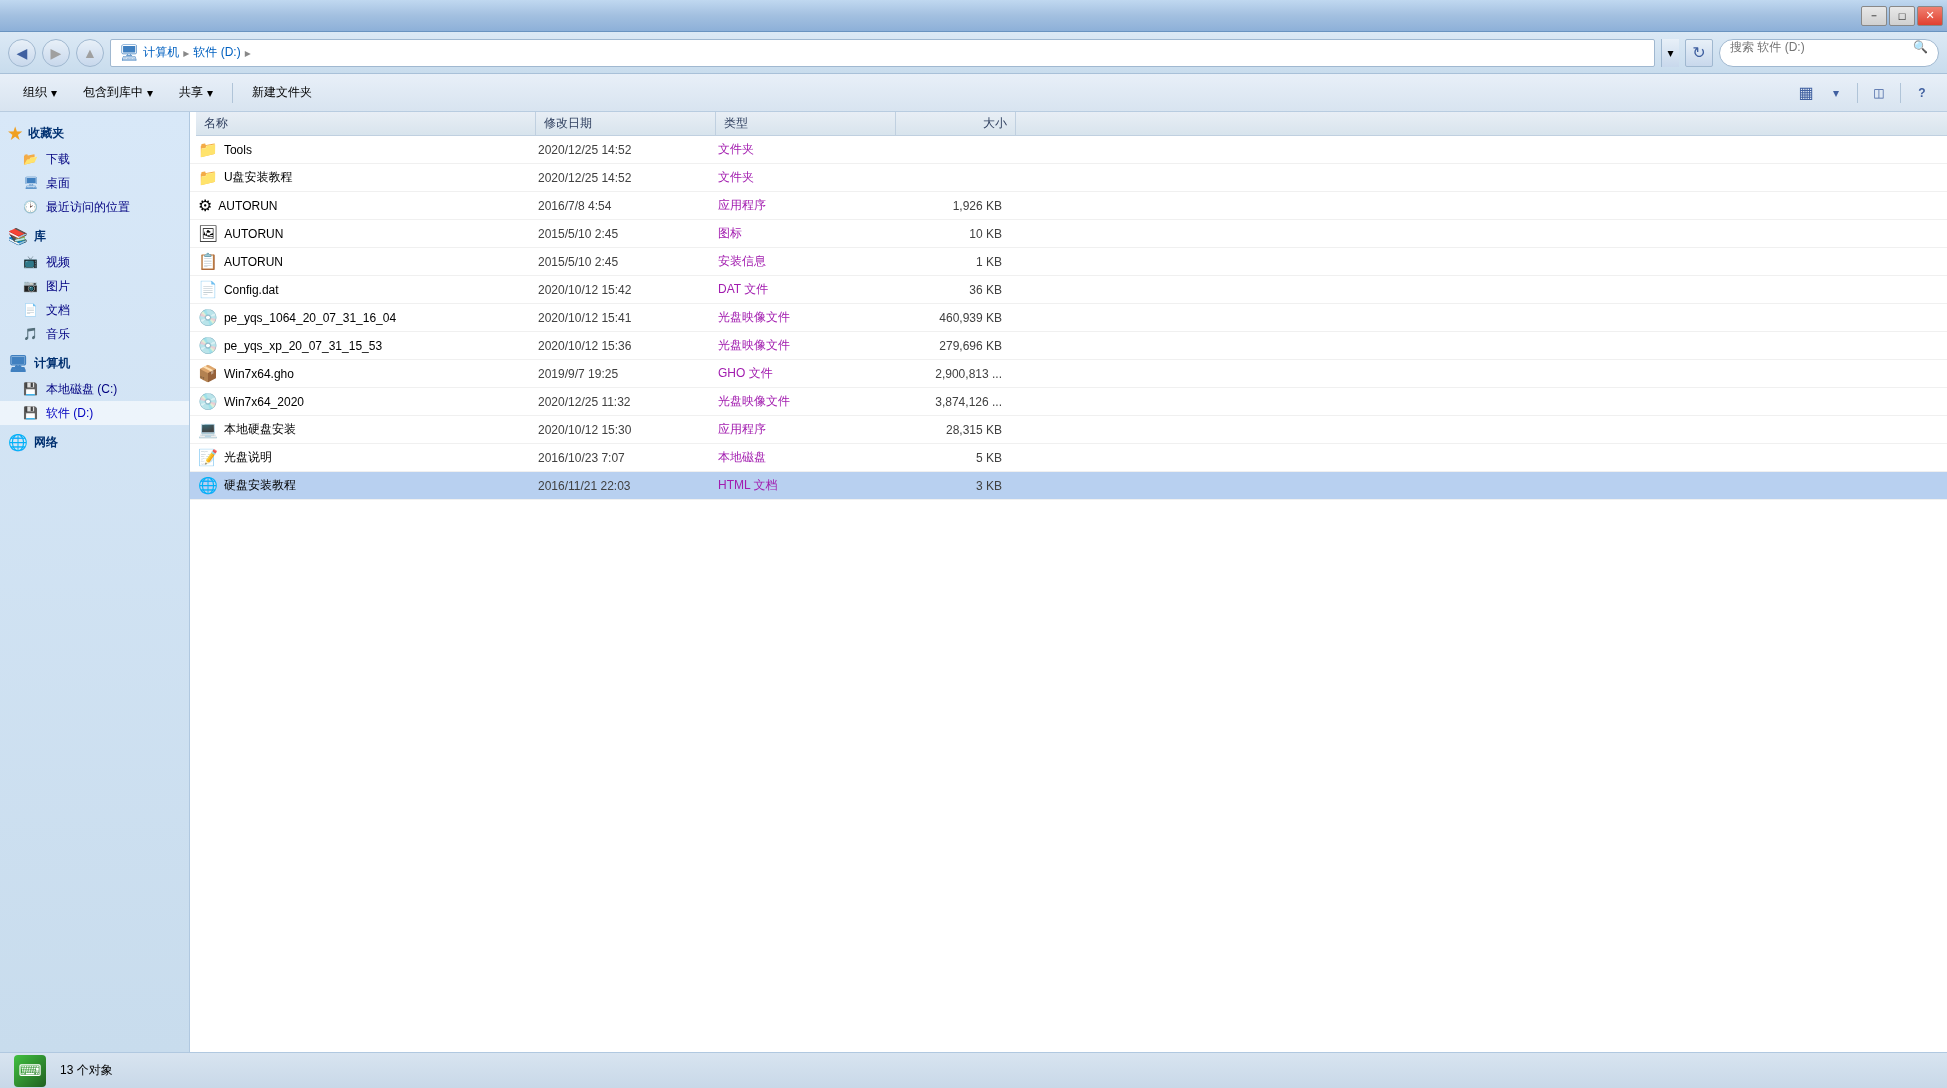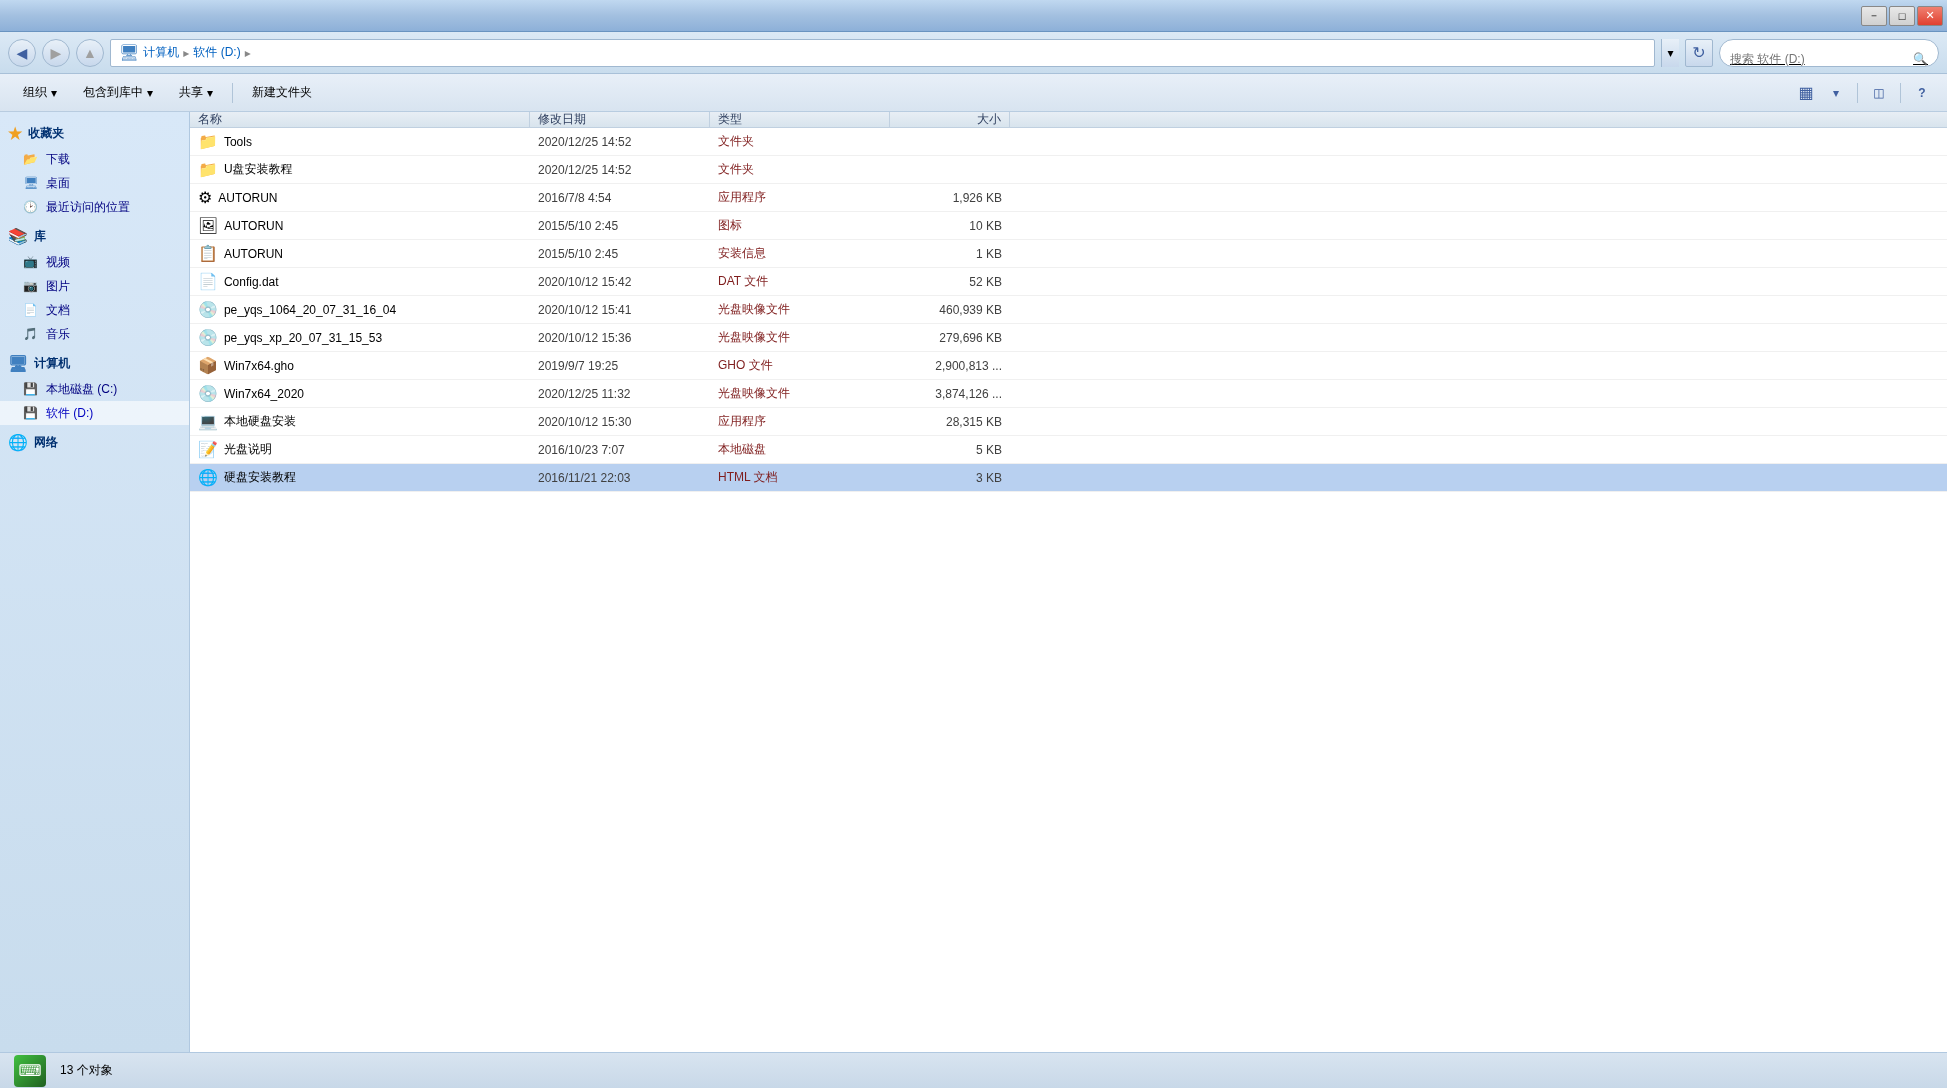--- a/index.html
+++ b/index.html
@@ -104,25 +104,24 @@
       justify-content: center;
       cursor: pointer;
       border-radius: 2px;
     }
     .search-bar {
       width: 220px;
       height: 28px;
       border: 1px solid #a0b8d0;
       border-radius: 14px;
       display: flex;
-      align-items: flex-end;
+      align-items: flex-start;
       padding: 0 10px;
       background: white;
       gap: 6px;
-      text-decoration: underline;
     }
     .search-bar input {
       border: none;
       outline: none;
       flex: 1;
       font-size: 12px;
       color: #888;
       background: transparent;
     }
 
@@ -224,26 +223,27 @@
 
     
     .file-list-container {
       flex: 1;
       overflow-y: auto;
       background: white;
     }
     .file-list-header {
       display: flex;
       align-items: center;
-      height: 16px;
+      height: 24px;
       background: linear-gradient(to bottom, #e8eef5, #d8e4ed);
       border-bottom: 1px solid #c0d0e0;
       position: sticky;
       top: 0;
       z-index: 1;
+      margin-left: 6px;
     }
     .col-header {
       padding: 0 8px;
       font-size: 12px;
       color: #304060;
       cursor: pointer;
       border-right: 1px solid #c0d0e0;
       height: 100%;
       display: flex;
       align-items: center;
@@ -263,21 +263,21 @@
     .file-row.selected { background: #b8d0f0; }
     .file-cell {
       padding: 0 8px;
       font-size: 12px;
       overflow: hidden;
       text-overflow: ellipsis;
       white-space: nowrap;
     }
     .file-cell.name { width: 340px; display: flex; align-items: center; gap: 6px; }
     .file-cell.date { width: 180px; color: #404040; }
-    .file-cell.type { width: 180px; color: #7f1d1d; }
+    .file-cell.type { width: 180px; color: #a21caf; }
     .file-cell.size { width: 120px; text-align: right; color: #404040; }
 
     
     .status-bar {
       height: 36px;
       background: linear-gradient(to bottom, #d8e4f0, #c8d8e8);
       border-top: 1px solid #b0c8e0;
       display: flex;
       align-items: center;
       padding: 0 12px;
@@ -482,21 +482,21 @@
     <div class="file-cell type">安装信息</div>
     <div class="file-cell size">1 KB</div>
   </div>
         <div class="file-row">
     <div class="file-cell name">
       <span style="font-size:16px;">📄</span>
       <span>Config.dat</span>
     </div>
     <div class="file-cell date">2020/10/12 15:42</div>
     <div class="file-cell type">DAT 文件</div>
-    <div class="file-cell size">52 KB</div>
+    <div class="file-cell size">36 KB</div>
   </div>
         <div class="file-row">
     <div class="file-cell name">
       <span style="font-size:16px;">💿</span>
       <span>pe_yqs_1064_20_07_31_16_04</span>
     </div>
     <div class="file-cell date">2020/10/12 15:41</div>
     <div class="file-cell type">光盘映像文件</div>
     <div class="file-cell size">460,939 KB</div>
   </div>

